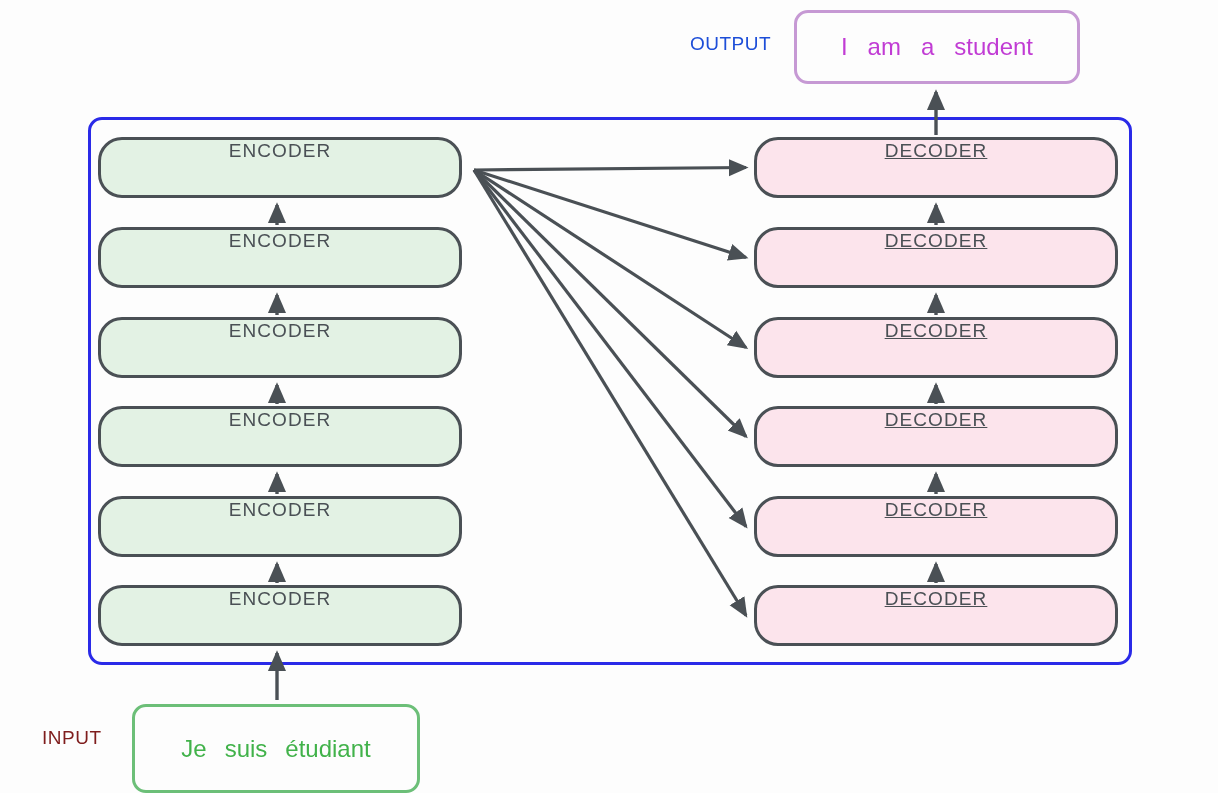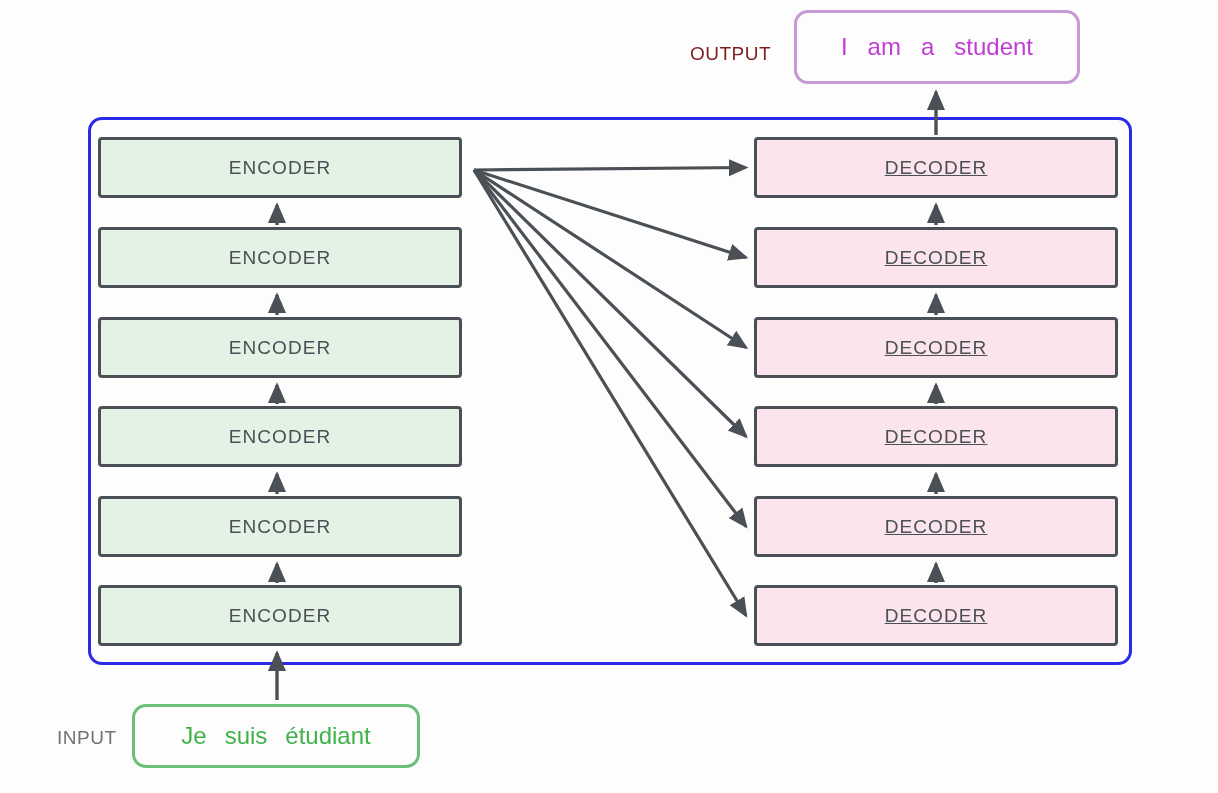--- a/index.html
+++ b/index.html
@@ -24,27 +24,26 @@
   .io-label {
     position: absolute;
     font-size: 19px;
     letter-spacing: 0.5px;
     font-weight: 400;
     white-space: nowrap;
   }
   #output-label {
     left: 690px;
     top: 33px;
+    color: #1d4ed8;
+  }
+  #input-label {
+    left: 42px;
+    top: 727px;
     color: #7f1d1d;
-    margin-top: 10px;
-  }
-  #input-label {
-    left: 57px;
-    top: 727px;
-    color: #737373;
   }
 
   
   .io-box {
     position: absolute;
     box-sizing: border-box;
     display: flex;
     align-items: center;
     justify-content: center;
     border-radius: 14px;
@@ -54,21 +53,21 @@
     left: 794px;
     top: 10px;
     width: 286px;
     height: 74px;
     border: 3px solid #c699d4;
   }
   #input-box {
     left: 132px;
     top: 704px;
     width: 288px;
-    height: 64px;
+    height: 89px;
     border: 3px solid #6cbf78;
   }
   .token-row {
     display: flex;
     align-items: baseline;
   }
   .token {
     font-size: 24px;
     white-space: pre;
   }
@@ -97,23 +96,23 @@
   #encoder-stack { left: 98px; }
   #decoder-stack { left: 754px; }
 
   .block {
     position: absolute;
     left: 0;
     width: 364px;
     height: 61px;
     box-sizing: border-box;
     border: 3px solid #4a5055;
-    border-radius: 4px;
+    border-radius: 24px;
     display: flex;
-    align-items: center;
+    align-items: flex-start;
     justify-content: center;
     font-size: 19px;
     letter-spacing: 1.1px;
     color: #4a5055;
   }
   .block.encoder { background: #e3f2e4; }
   .block.decoder { background: #fce4ec; text-decoration: underline; }
 
   
   #arrows {

